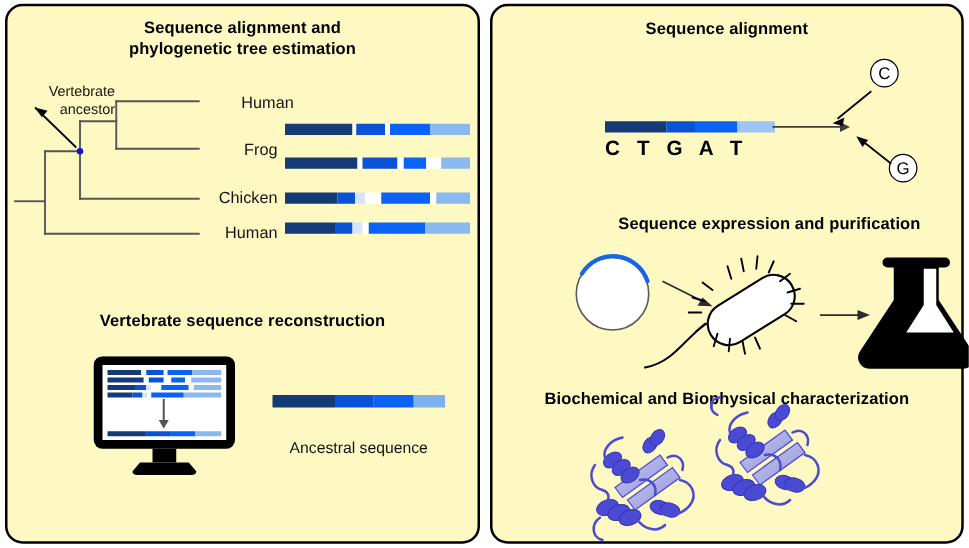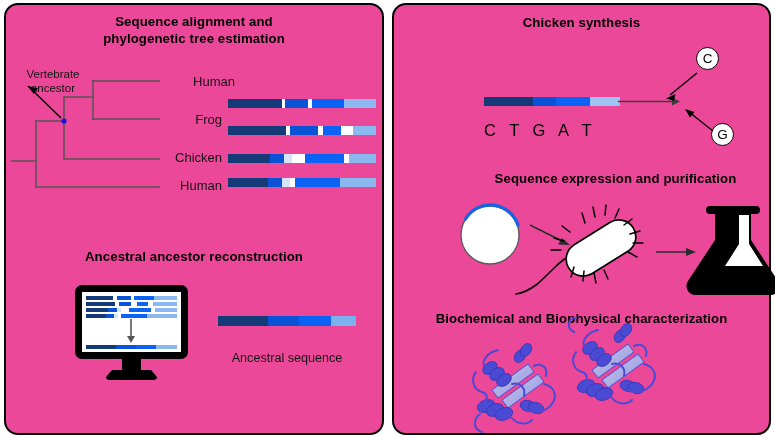--- a/index.html
+++ b/index.html
@@ -8,21 +8,21 @@
     background:#ffffff;
     font-family:"Liberation Sans", sans-serif;
     overflow:hidden;
     position:relative;
   }
   .figure{position:absolute;inset:0;width:775px;height:438px;}
 
   
   .panel{
     position:absolute;
-    background:#ec4899;
+    background:#fef9c3;
     border:2px solid #000000;
     border-radius:14px;
     box-sizing:border-box;
   }
   #panel-left {left:4px;  top:3px; width:380px; height:432px;}
   #panel-right{left:392px;top:3px; width:379px; height:432px;}
 
   .section-title{
     position:absolute;
     font-weight:bold;
@@ -117,21 +117,21 @@
       </g>
 
       <circle cx="58" cy="46" r="2.6" fill="#1414d8"></circle>
 
       <g>
         <line x1="55" y1="43" x2="22" y2="11" stroke="#000" stroke-width="1.4"></line>
         <polygon points="22,11 32,13.5 27.5,18.8" fill="#000"></polygon>
       </g>
     </svg>
 
-    <div class="plain-label" id="ancestor-label" style="left:8px;top:62px;width:78px;text-align:center;font-size:11.5px;">Vertebrate
+    <div class="plain-label" id="ancestor-label" style="left:8px;top:62px;width:78px;text-align:right;font-size:11.5px;">Vertebrate
 ancestor</div>
 
     <div class="taxon" style="top:69px;right:147px;">Human</div>
     <div class="taxon" style="top:107px;right:160px;">Frog</div>
     <div class="taxon" style="top:145px;right:160px;">Chicken</div>
     <div class="taxon" style="top:173px;right:160px;">Human</div>
 
     <div class="seqbar" id="align-row-0" style="left:222px;top:94px;width:148px;height:9px;">
         <i style="background: rgb(21, 58, 120); width: 36.2319%;"></i>
         <i style="background: rgb(255, 255, 255); width: 2.17391%;"></i>
@@ -160,21 +160,21 @@
       </div>
     <div class="seqbar" id="align-row-3" style="left:222px;top:173px;width:148px;height:9px;">
         <i style="background: rgb(21, 58, 120); width: 27.2%;"></i>
         <i style="background: rgb(10, 82, 214); width: 9.6%;"></i>
         <i style="background: rgb(215, 229, 250); width: 4.8%;"></i>
         <i style="background: rgb(255, 255, 255); width: 4%;"></i>
         <i style="background: rgb(11, 99, 246); width: 30.4%;"></i>
         <i style="background: rgb(140, 184, 240); width: 24%;"></i>
       </div>
 
-    <div class="section-title" id="title-reconstruction" style="left:0;top:243px;width:376px;">Ancestral ancestor reconstruction</div>
+    <div class="section-title" id="title-reconstruction" style="left:0;top:243px;width:376px;">Vertebrate sequence reconstruction</div>
 
     <div id="monitor" style="left:66px;top:280px;width:125px;height:96px;">
       <svg width="125" height="96" style="position:absolute;left:0;top:0;">
 
         <rect x="3" y="0" width="113" height="74" rx="7" ry="7" fill="#000"></rect>
         <rect x="10" y="7" width="99" height="60" fill="#ffffff"></rect>
 
         <rect x="50" y="74" width="19" height="11" fill="#000"></rect>
 
         <path d="M34 92 L40 85 L79 85 L85 92 Q85 95 81 95 L38 95 Q34 95 34 92 Z" fill="#000"></path>
@@ -232,21 +232,21 @@
         <i style="background: rgb(21, 58, 120); width: 36%;"></i>
         <i style="background: rgb(10, 82, 214); width: 23%;"></i>
         <i style="background: rgb(11, 99, 246); width: 23%;"></i>
         <i style="background: rgb(125, 176, 238); width: 18%;"></i>
       </div>
     <div class="plain-label" id="anc-seq-label" style="left:212px;top:326px;width:138px;text-align:center;font-size:12.6px;margin-top:20px;">Ancestral sequence</div>
   </div>
 
   <div class="panel" id="panel-right">
 
-    <div class="section-title" id="title-synthesis" style="left:0;top:9px;width:375px;">Chicken synthesis</div>
+    <div class="section-title" id="title-synthesis" style="left:0;top:9px;width:375px;">Sequence alignment</div>
 
     <div class="seqbar" id="synth-bar" style="left:90px;top:92px;width:136px;height:9px;">
         <i style="background: rgb(21, 58, 120); width: 36%;"></i>
         <i style="background: rgb(10, 82, 214); width: 17%;"></i>
         <i style="background: rgb(11, 99, 246); width: 25%;"></i>
         <i style="background: rgb(156, 195, 243); width: 22%;"></i>
       </div>
 
     <svg class="ovl" width="90" height="20" style="left:224px;top:87px;">
       <line x1="0" y1="9.5" x2="56" y2="9.5" stroke="#3d3d3d" stroke-width="1.5"></line>
@@ -258,21 +258,21 @@
       <line x1="123" y1="8" x2="96" y2="30" stroke="#000" stroke-width="1.4"></line>
       <polygon points="92,33.5 101.5,29 100,35.8" fill="#000"></polygon>
     </svg>
 
     <div class="circ-letter" style="left:317px;top:118px;">G</div>
     <svg class="ovl" width="130" height="60" style="left:190px;top:100px;">
       <line x1="129" y1="26" x2="105" y2="7" stroke="#000" stroke-width="1.4"></line>
       <polygon points="101,4 110.5,7 106,12.5" fill="#000"></polygon>
     </svg>
 
-    <div id="ctgat" style="left:90px;top:116px;">C T G A T</div>
+    <div id="ctgat" style="left:90px;top:105px;font-weight:bold;">C T G A T</div>
 
     <div class="section-title" id="title-expression" style="left:0;top:165px;width:443px;">Sequence expression and purification</div>
 
     <svg class="ovl" width="330" height="110" style="left:58px;top:192px;">
 
       <g>
         <circle cx="38" cy="38" r="29" fill="#ffffff" stroke="#5a5a5a" stroke-width="1.3"></circle>
         <path d="M 13.5 22 A 29 29 0 0 1 66 28" fill="none" stroke="#1565e8" stroke-width="3.3" stroke-linecap="round"></path>
       </g>
 

